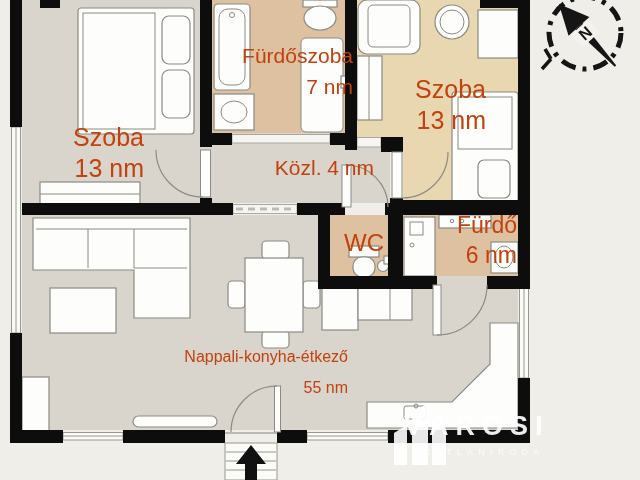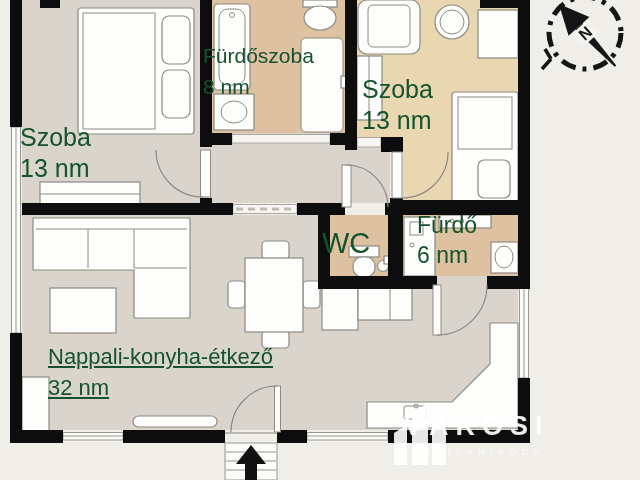--- a/index.html
+++ b/index.html
@@ -6,26 +6,26 @@
   body{width:640px;height:480px;overflow:hidden;background:#f0eee8;position:relative;
        font-family:"Liberation Sans",sans-serif;}
   #stage{position:absolute;left:0;top:0;width:640px;height:480px;}
   svg{position:absolute;left:0;top:0;}
   .win{fill:#fbfbf8;stroke:#98988f;stroke-width:1;}
   .thr{fill:#f6f5f1;stroke:#a8a8a0;stroke-width:1;}
   .arc{fill:none;stroke:#8b8b84;stroke-width:1.2;}
   .leaf{fill:#fdfdfb;stroke:#8b8b84;stroke-width:1;}
   .furn{fill:#fdfdfb;stroke:#8b8b84;stroke-width:1.2;}
   .furn-detail{fill:none;stroke:#8b8b84;stroke-width:1;}
-  .lbl{position:absolute;color:#14532d;text-align:left;line-height:31px;font-size:21px;z-index:5;}
+  .lbl{position:absolute;color:#c2410c;text-align:right;line-height:31px;font-size:21px;z-index:5;}
   .lbl span{display:block;}
   .lbl-szoba{font-size:25px;}
-  .lbl-wc{font-size:29px;line-height:26px;}
+  .lbl-wc{font-size:24px;line-height:26px;}
   .lbl-furdo{font-size:23px;line-height:30px;}
-  .lbl-nappali{font-size:22px;text-decoration:underline;}
+  .lbl-nappali{font-size:16px;}
   #logo{position:absolute;left:394px;top:403px;display:flex;align-items:flex-start;z-index:9;}
   #logo .txt{margin-left:10px;}
   #logo .brand{color:rgba(255,255,255,0.92);font-weight:bold;font-size:27px;
                letter-spacing:7px;line-height:30px;margin-top:8px;}
   #logo .tagline{color:rgba(255,255,255,0.82);font-size:9px;letter-spacing:5.2px;margin-top:6px;}
 </style>
 </head>
 <body>
 
 <div id="stage">
@@ -223,36 +223,39 @@
     </g>
   </g>
 </svg>
 
 <div class="lbl lbl-szoba" style="left:20px;top:122px;width:124px;">
   <span>Szoba</span>
   <span>13 nm</span>
 </div>
 <div class="lbl" style="left:203px;top:40px;width:150px;">
   <span>Fürdőszoba</span>
-  <span>8 nm</span>
+  <span>7 nm</span>
 </div>
 <div class="lbl lbl-szoba" style="left:362px;top:74px;width:124px;">
   <span>Szoba</span>
   <span>13 nm</span>
 </div>
+<div class="lbl" style="left:224px;top:152px;width:150px;">
+  <span>Közl. 4 nm</span>
+</div>
 <div class="lbl lbl-wc" style="left:322px;top:230px;width:62px;">
   <span>WC</span>
 </div>
 <div class="lbl lbl-furdo" style="left:417px;top:210px;width:100px;">
   <span>Fürdő</span>
   <span>6 nm</span>
 </div>
 <div class="lbl lbl-nappali" style="left:48px;top:341px;width:300px;">
   <span>Nappali-konyha-étkező</span>
-  <span>32 nm</span>
+  <span>55 nm</span>
 </div>
 
 <div id="logo">
   <svg width="52" height="64" viewBox="0 0 52 64">
     <g fill="rgba(255,255,255,0.9)">
       <polygon points="0,62 0,30 13,22 13,62"></polygon>
       <polygon points="18,62 18,10 34,0 34,62"></polygon>
       <polygon points="38,62 38,14 52,30 52,62"></polygon>
     </g>
   </svg>

